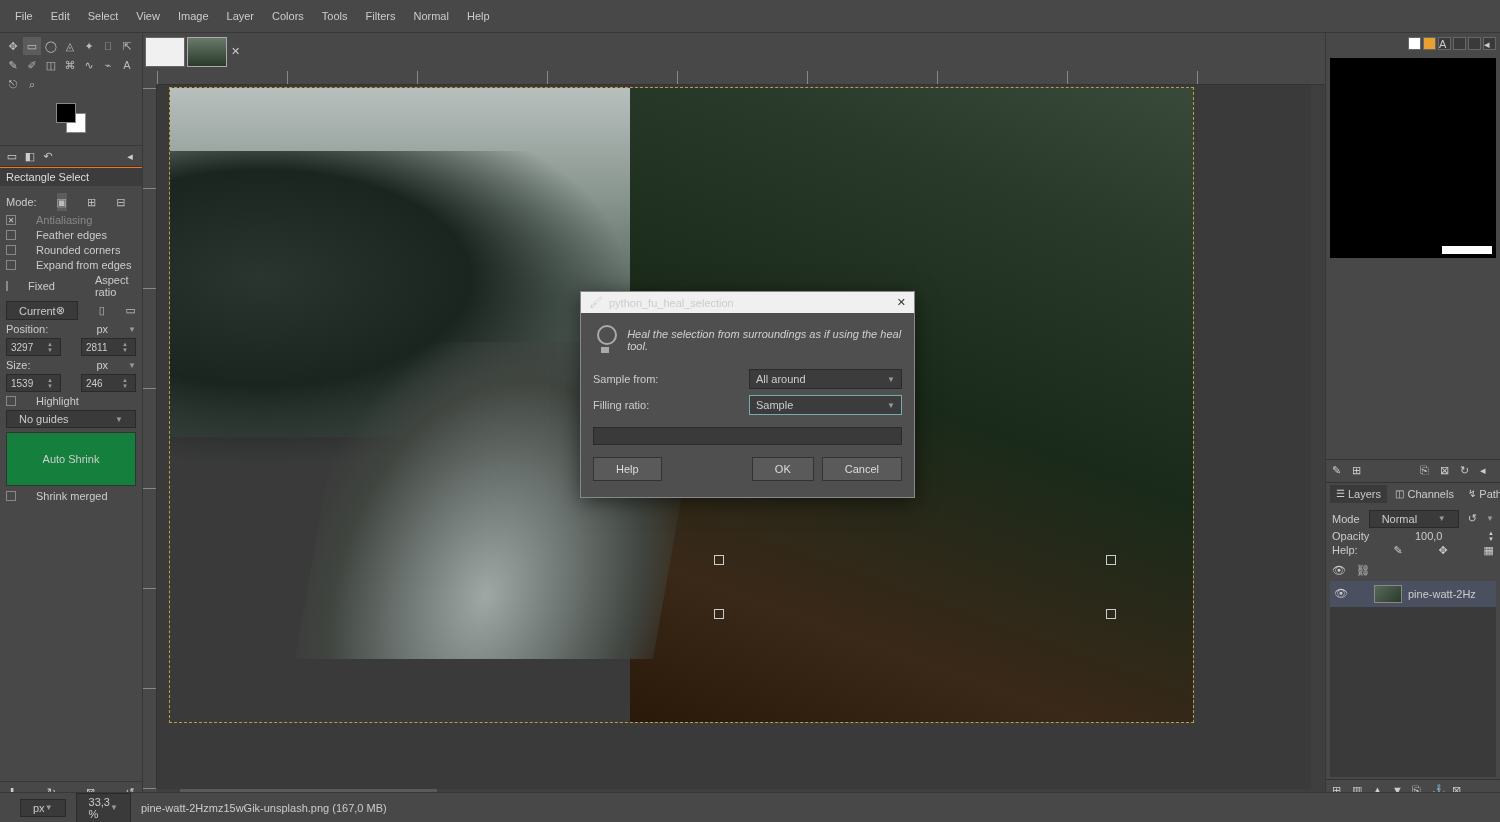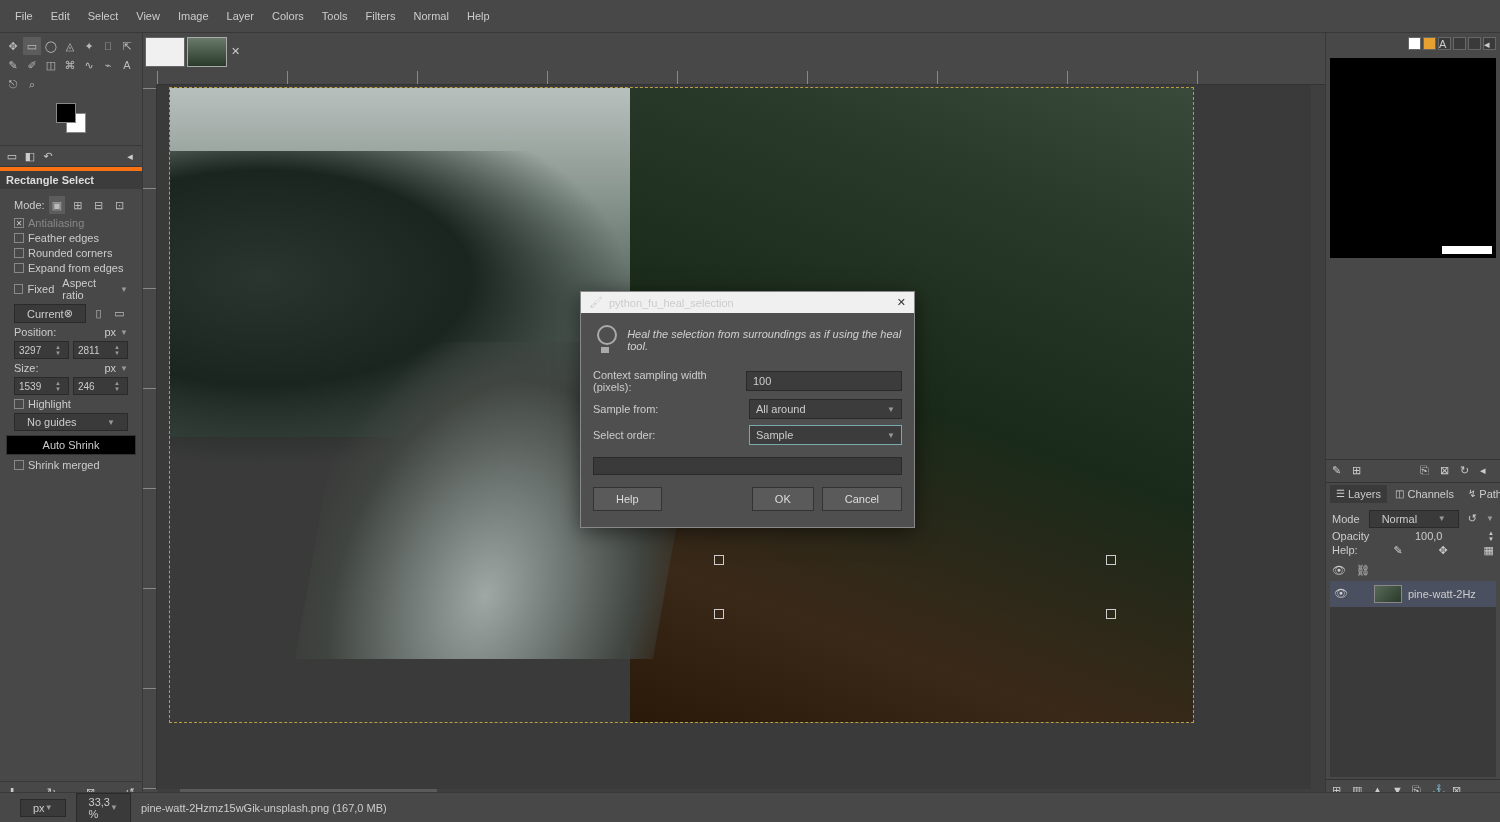--- a/index.html
+++ b/index.html
@@ -8,30 +8,30 @@
 .menubar span{padding:3px 9px;cursor:default}
 .main{display:flex;height:770px}
 .leftpanel{width:143px;background:#484848;border-right:1px solid #383838;display:flex;flex-direction:column}
 .toolbox{padding:4px;display:flex;flex-wrap:wrap;gap:1px}
 .tool{width:18px;height:18px;display:flex;align-items:center;justify-content:center;cursor:pointer;color:#bbb}
 .colorswatch{position:relative;height:36px;margin:6px 0 6px 56px}
 .fg{position:absolute;width:20px;height:20px;background:#000;border:1px solid #888;top:0;left:0}
 .bg{position:absolute;width:20px;height:20px;background:#fff;border:1px solid #888;top:10px;left:10px}
 .tabrow{display:flex;gap:2px;padding:2px 4px;border-top:1px solid #383838;border-bottom:1px solid #383838}
 .tabrow .ti{width:16px;height:16px;display:flex;align-items:center;justify-content:center}
-.tooltitle{background:#3c3c3c;padding:3px 6px;font-weight:bold;color:#ddd;border-top:4px solid #f97316}
+.tooltitle{background:#3c3c3c;padding:3px 6px;font-weight:normal;color:#ddd;border-top:1px solid #f97316}
 .toolopts{padding:4px 6px;font-size:10px}
-.optrow{display:flex;align-items:center;margin:3px 8px;gap:4px}
+.optrow{display:flex;align-items:center;margin:3px 0;gap:20px}
 .chk{width:10px;height:10px;border:1px solid #888;display:inline-flex;align-items:center;justify-content:center;font-size:8px}
 .chk.on::before{content:"✕";color:#ccc}
 .sel{background:#3a3a3a;border:1px solid #2a2a2a;padding:2px 12px;display:flex;justify-content:space-between;align-items:center;flex:1}
 .spinbox{display:flex;align-items:center;background:#3a3a3a;border:1px solid #2a2a2a;height:18px;flex:1}
 .spinbox input{background:transparent;border:none;color:#ccc;width:40px;padding:0 4px;font-size:10px}
 .spinbox .sb{width:10px;display:flex;flex-direction:column;font-size:6px;color:#999;line-height:6px}
-.btn{background:#000000;border:1px solid #333;padding:3px;text-align:center;cursor:pointer}
+.btn{background:#15803d;border:1px solid #333;padding:20px;text-align:center;cursor:pointer}
 .canvas-area{flex:1;background:#484848;position:relative;display:flex;flex-direction:column}
 .thumbbar{height:38px;background:#484848;display:flex;align-items:center;padding:2px;gap:2px}
 .thumb{width:40px;height:30px;border:1px solid #666}
 .ruler-h{height:14px;background:#484848;background-image:repeating-linear-gradient(90deg,#888 0,#888 1px,transparent 1px,transparent 130px);border-bottom:1px solid #333;margin-left:14px;position:relative;font-size:8px;color:#aaa}
 .canvas-body{flex:1;display:flex;position:relative}
 .ruler-v{width:14px;background:#484848;background-image:repeating-linear-gradient(0deg,#888 0,#888 1px,transparent 1px,transparent 100px);border-right:1px solid #333}
 .canvas{flex:1;background:#3a3a3a;position:relative;overflow:hidden}
 .image{position:absolute;left:12px;top:2px;width:1025px;height:636px;border:1px dashed #b8a040}
 .sky{position:absolute;left:0;top:0;width:100%;height:55%;background:linear-gradient(180deg,#b8c0bd 0%,#8a9690 30%,#5a6660 60%,#3a4540 100%)}
 .trees-left{position:absolute;left:0;top:10%;width:45%;height:50%;background:radial-gradient(ellipse at 20% 40%,#2a3530 0%,#1a2520 40%,transparent 70%)}
@@ -348,32 +348,28 @@
         <span>python_fu_heal_selection</span>
       </div>
     <span style="color:#333">✕</span>
   </div>
   <div class="dlg-body">
     <div class="dlg-desc">
       <div class="bulb"></div>
       <em>Heal the selection from surroundings as if using the heal tool.</em>
     </div>
     <div class="dlg-row">
-      <label>Context sampling width (pixels):</label>
-      <input class="dlg-input" value="100" style="">
-    </div>
-    <div class="dlg-row">
       <label>Sample from:</label>
       <div class="dlg-select">
           <span>All around</span>
           <span class="chev">▼</span>
         </div>
     </div>
     <div class="dlg-row">
-      <label>Select order:</label>
+      <label>Filling ratio:</label>
       <div class="dlg-select active">
           <span>Sample</span>
           <span class="chev">▼</span>
         </div>
     </div>
     <div class="dlg-progress"></div>
     <div class="dlg-buttons">
       <div class="dlg-btn">Help</div>
       <div style="display:flex;gap:8px">
         <div class="dlg-btn">OK</div>

